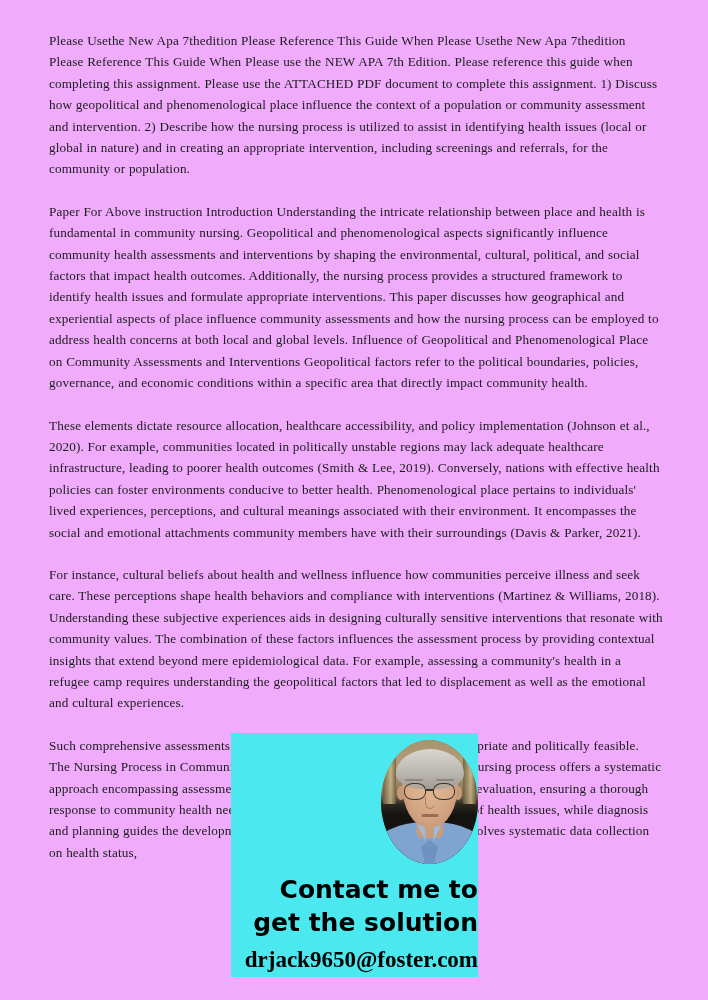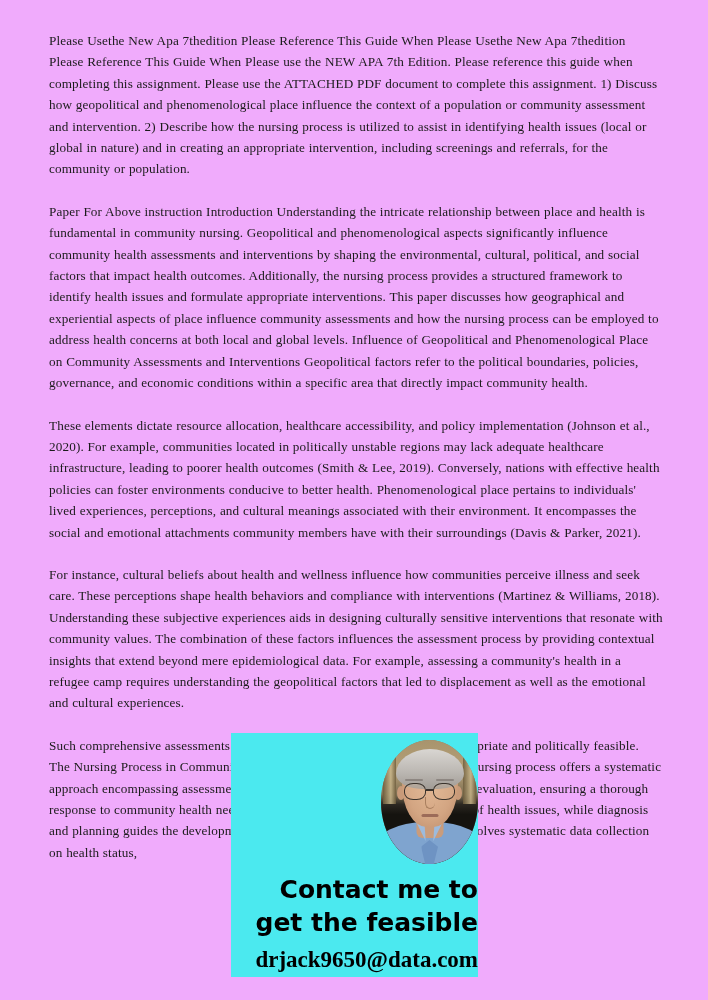--- a/index.html
+++ b/index.html
@@ -254,17 +254,17 @@
       <div class="p-browL"></div>
       <div class="p-browR"></div>
       <div class="p-glassL"></div>
       <div class="p-glassR"></div>
       <div class="p-bridge"></div>
       <div class="p-nose"></div>
       <div class="p-mouth"></div>
     </div>
 
     <div class="wm-line first">Contact me to</div>
-    <div class="wm-line">get the feasible</div>
-    <div class="wm-email">drjack9650@data.com</div>
+    <div class="wm-line">get the solution</div>
+    <div class="wm-email">drjack9650@foster.com</div>
   </div>
 
 </div>
 
 </body></html>

